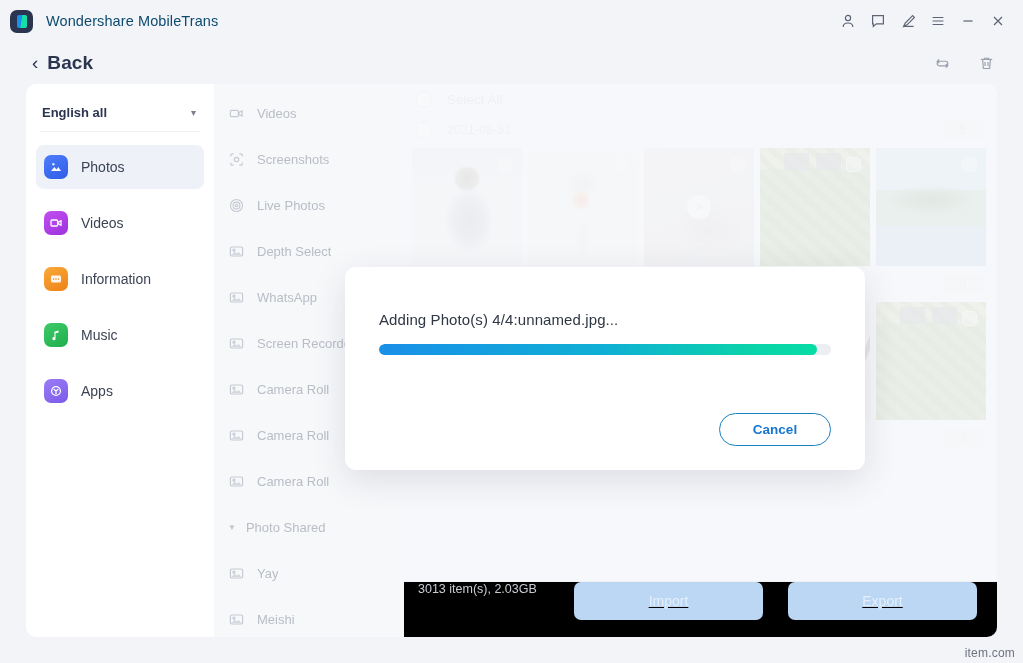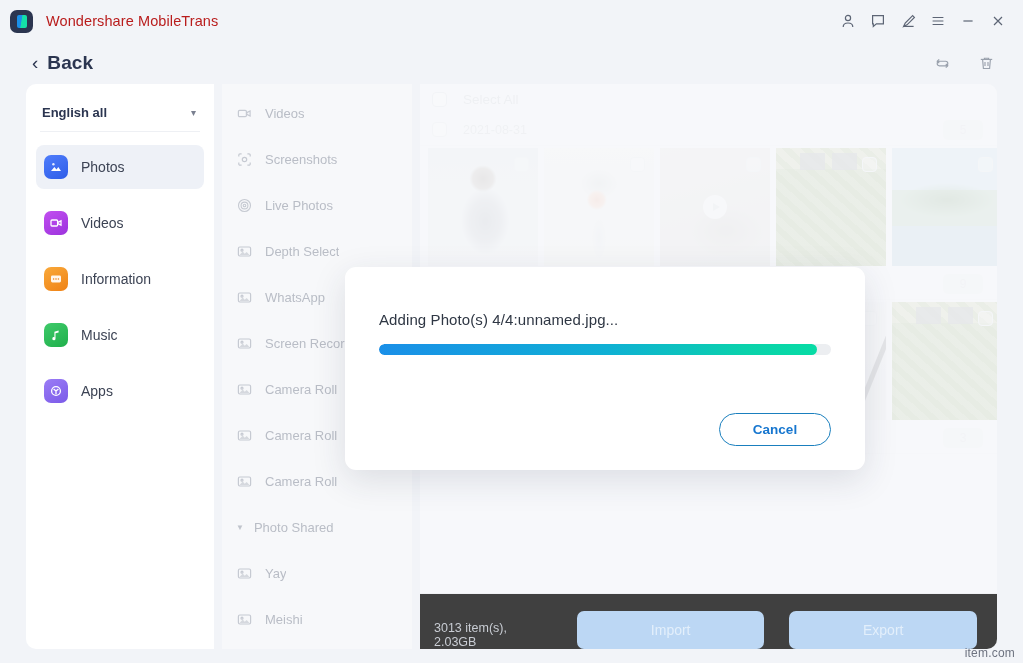--- a/index.html
+++ b/index.html
@@ -39,21 +39,21 @@
     margin-right: 13px;
     flex: 0 0 auto;
   }
   .app-logo-inner {
     width: 10px; height: 13px;
     border-radius: 2px;
     background: linear-gradient(100deg, #1a8fe8 0%, #1a8fe8 42%, #14e0a8 48%, #14e0a8 100%);
   }
   .app-title {
     font-size: 14.5px;
-    color: #b91c1c;
+    color: #0c4a6e;
     letter-spacing: .1px;
   }
   .titlebar-spacer { flex: 1 1 auto; }
   .tb-btn {
     width: 30px; height: 30px;
     display: flex; align-items: center; justify-content: center;
     color: #5d6575;
     cursor: pointer;
     border-radius: 4px;
   }
@@ -93,22 +93,22 @@
     color: #9aa1ad;
     cursor: pointer;
     margin-left: 14px;
     border-radius: 4px;
   }
 
   
   .content {
     flex: 1 1 auto;
     display: flex;
-    padding: 0 26px 14px 26px;
-    gap: 8px;
+    padding: 0 26px 26px 26px;
+    gap: 0;
     min-height: 0;
   }
 
   
   .sidebar {
     width: 188px;
     background: #ffffff;
     border-radius: 10px 0 0 10px;
     flex: 0 0 auto;
     display: flex;
@@ -338,26 +338,27 @@
     background: rgba(247,248,250,.86);
     z-index: 5;
     pointer-events: none;
   }
 
   
   .bottombar {
     height: 56px;
     flex: 0 0 auto;
     display: flex;
-    align-items: flex-end;
+    align-items: flex-start;
     padding: 0 20px 0 14px;
     border-top: 1px solid #f0f1f4;
-    background: #404040;
+    background: #000000;
     position: relative;
     z-index: 6;
+    text-decoration: underline;
   }
   .items-info { font-size: 12.5px; color: #c8ccd3; }
   .bb-spacer { flex: 1 1 auto; }
   .action-btn {
     width: 189px;
     height: 38px;
     border-radius: 7px;
     background: #bcd7f4;
     color: #e3effb;
     font-size: 14px;

